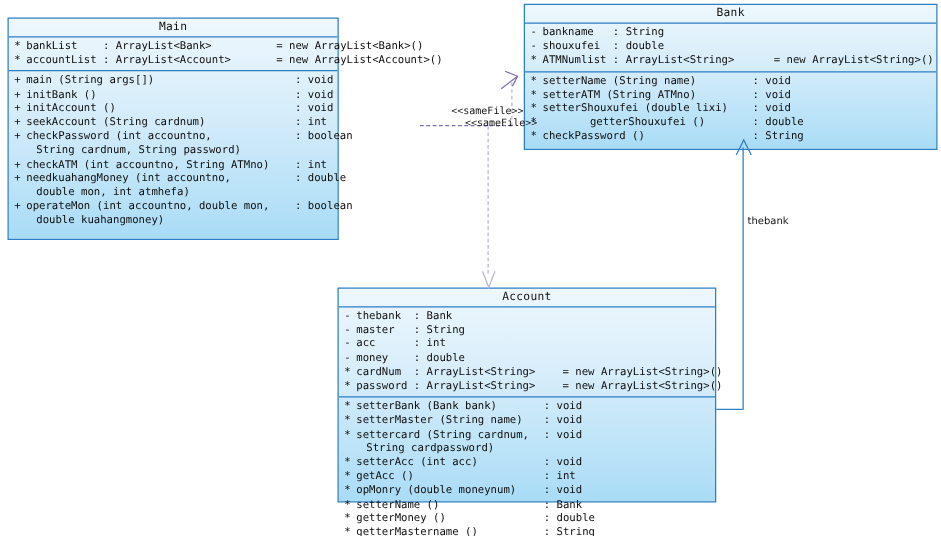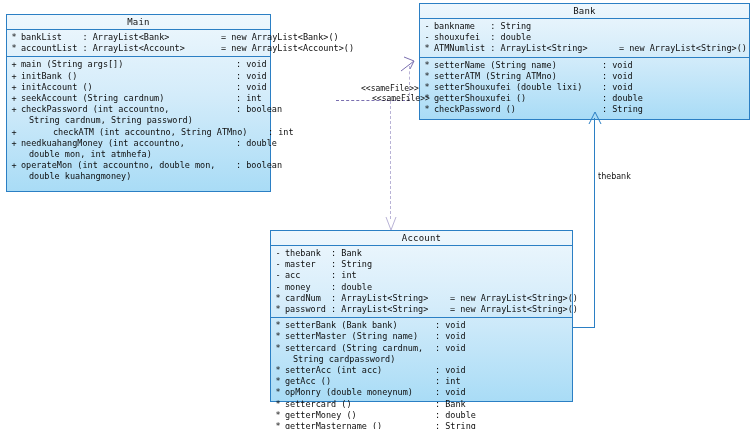--- a/index.html
+++ b/index.html
@@ -109,40 +109,40 @@
       <div class="uml-row"><span class="vis">*</span><span class="sig" style="min-width: 200px;">bankList    : ArrayList&lt;Bank&gt;</span><span class="rettype">= new ArrayList&lt;Bank&gt;()</span></div>
       <div class="uml-row"><span class="vis">*</span><span class="sig" style="min-width: 200px;">accountList : ArrayList&lt;Account&gt;</span><span class="rettype">= new ArrayList&lt;Account&gt;()</span></div>
     </div>
   <div class="uml-compartment ops" id="main-ops">
       <div class="uml-row"><span class="vis">+</span><span class="sig" style="min-width: 215px;">main (String args[])</span><span class="rettype">: void</span></div>
       <div class="uml-row"><span class="vis">+</span><span class="sig" style="min-width: 215px;">initBank ()</span><span class="rettype">: void</span></div>
       <div class="uml-row"><span class="vis">+</span><span class="sig" style="min-width: 215px;">initAccount ()</span><span class="rettype">: void</span></div>
       <div class="uml-row"><span class="vis">+</span><span class="sig" style="min-width: 215px;">seekAccount (String cardnum)</span><span class="rettype">: int</span></div>
       <div class="uml-row"><span class="vis">+</span><span class="sig" style="min-width: 215px;">checkPassword (int accountno,</span><span class="rettype">: boolean</span></div>
       <div class="uml-row contline">String cardnum, String password)</div>
-      <div class="uml-row"><span class="vis">+</span><span class="sig" style="min-width: 215px; margin-left: 32px;">checkATM (int accountno, String ATMno)</span><span class="rettype">: int</span></div>
+      <div class="uml-row"><span class="vis">+</span><span class="sig" style="min-width: 215px;">checkATM (int accountno, String ATMno)</span><span class="rettype">: int</span></div>
       <div class="uml-row"><span class="vis">+</span><span class="sig" style="min-width: 215px;">needkuahangMoney (int accountno,</span><span class="rettype">: double</span></div>
       <div class="uml-row contline">double mon, int atmhefa)</div>
       <div class="uml-row"><span class="vis">+</span><span class="sig" style="min-width: 215px;">operateMon (int accountno, double mon,</span><span class="rettype">: boolean</span></div>
       <div class="uml-row contline">double kuahangmoney)</div>
     </div>
 </div>
 
 <div class="uml-class" id="box-bank" style="left:419px; top:3px; width:331px; height:117px;">
   <div class="uml-title">Bank</div>
   <div class="uml-compartment attrs" id="bank-attrs">
       <div class="uml-row"><span class="vis">-</span><span class="sig" style="min-width: 185px;">bankname   : String</span></div>
       <div class="uml-row"><span class="vis">-</span><span class="sig" style="min-width: 185px;">shouxufei  : double</span></div>
       <div class="uml-row"><span class="vis">*</span><span class="sig" style="min-width: 185px;">ATMNumlist : ArrayList&lt;String&gt;</span><span class="rettype">= new ArrayList&lt;String&gt;()</span></div>
     </div>
   <div class="uml-compartment ops" id="bank-ops">
       <div class="uml-row"><span class="vis">*</span><span class="sig" style="min-width: 168px;">setterName (String name)</span><span class="rettype">: void</span></div>
       <div class="uml-row"><span class="vis">*</span><span class="sig" style="min-width: 168px;">setterATM (String ATMno)</span><span class="rettype">: void</span></div>
       <div class="uml-row"><span class="vis">*</span><span class="sig" style="min-width: 168px;">setterShouxufei (double lixi)</span><span class="rettype">: void</span></div>
-      <div class="uml-row"><span class="vis">*</span><span class="sig" style="min-width: 168px;">getterShouxufei ()</span><span class="rettype">: double</span></div>
+      <div class="uml-row"><span class="vis">*</span><span class="sig" style="min-width: 168px; text-align: center;">getterShouxufei ()</span><span class="rettype">: double</span></div>
       <div class="uml-row"><span class="vis">*</span><span class="sig" style="min-width: 168px;">checkPassword ()</span><span class="rettype">: String</span></div>
     </div>
 </div>
 
 <div class="uml-class" id="box-account" style="left:270px; top:230px; width:303px; height:172px;">
   <div class="uml-title">Account</div>
   <div class="uml-compartment attrs" id="account-attrs">
       <div class="uml-row"><span class="vis">-</span><span class="sig" style="min-width: 165px;">thebank  : Bank</span></div>
       <div class="uml-row"><span class="vis">-</span><span class="sig" style="min-width: 165px;">master   : String</span></div>
       <div class="uml-row"><span class="vis">-</span><span class="sig" style="min-width: 165px;">acc      : int</span></div>
@@ -151,21 +151,21 @@
       <div class="uml-row"><span class="vis">*</span><span class="sig" style="min-width: 165px;">password : ArrayList&lt;String&gt;</span><span class="rettype">= new ArrayList&lt;String&gt;()</span></div>
     </div>
   <div class="uml-compartment ops" id="account-ops">
       <div class="uml-row"><span class="vis">*</span><span class="sig" style="min-width: 150px;">setterBank (Bank bank)</span><span class="rettype">: void</span></div>
       <div class="uml-row"><span class="vis">*</span><span class="sig" style="min-width: 150px;">setterMaster (String name)</span><span class="rettype">: void</span></div>
       <div class="uml-row"><span class="vis">*</span><span class="sig" style="min-width: 150px;">settercard (String cardnum,</span><span class="rettype">: void</span></div>
       <div class="uml-row contline">String cardpassword)</div>
       <div class="uml-row"><span class="vis">*</span><span class="sig" style="min-width: 150px;">setterAcc (int acc)</span><span class="rettype">: void</span></div>
       <div class="uml-row"><span class="vis">*</span><span class="sig" style="min-width: 150px;">getAcc ()</span><span class="rettype">: int</span></div>
       <div class="uml-row"><span class="vis">*</span><span class="sig" style="min-width: 150px;">opMonry (double moneynum)</span><span class="rettype">: void</span></div>
-      <div class="uml-row"><span class="vis">*</span><span class="sig" style="min-width: 150px;">settercard ()</span><span class="rettype">: Bank</span></div>
+      <div class="uml-row"><span class="vis">*</span><span class="sig" style="min-width: 150px;">setterName ()</span><span class="rettype">: Bank</span></div>
       <div class="uml-row"><span class="vis">*</span><span class="sig" style="min-width: 150px;">getterMoney ()</span><span class="rettype">: double</span></div>
       <div class="uml-row"><span class="vis">*</span><span class="sig" style="min-width: 150px;">getterMastername ()</span><span class="rettype">: String</span></div>
     </div>
 </div>
 
 <div class="conn dashh" style="left:336px; top:100px; width:74px;"></div>
 <div class="conn dashv" style="left:409px; top:66px; height:35px;"></div>
 <svg class="conn" style="left:400px; top:55px; width:26px; height:18px;" viewBox="0 0 26 18">
   <path d="M1 16 L14 6 M4 2 L14 6 L10 14" fill="none" stroke="#7a6fb0" stroke-width="1"></path>
 </svg>

